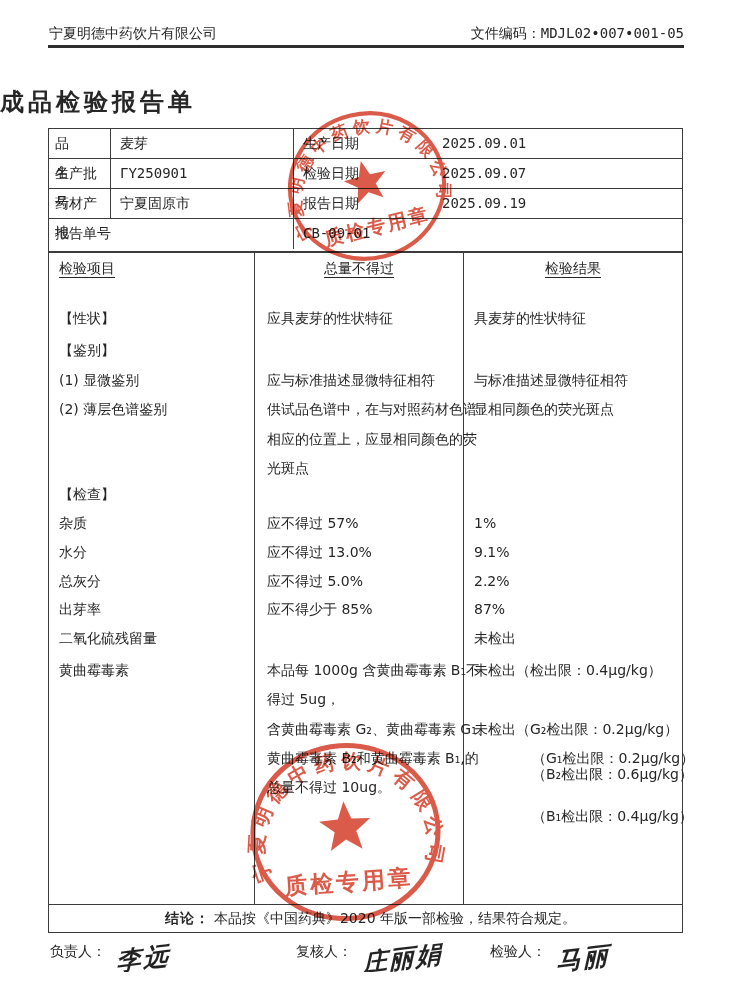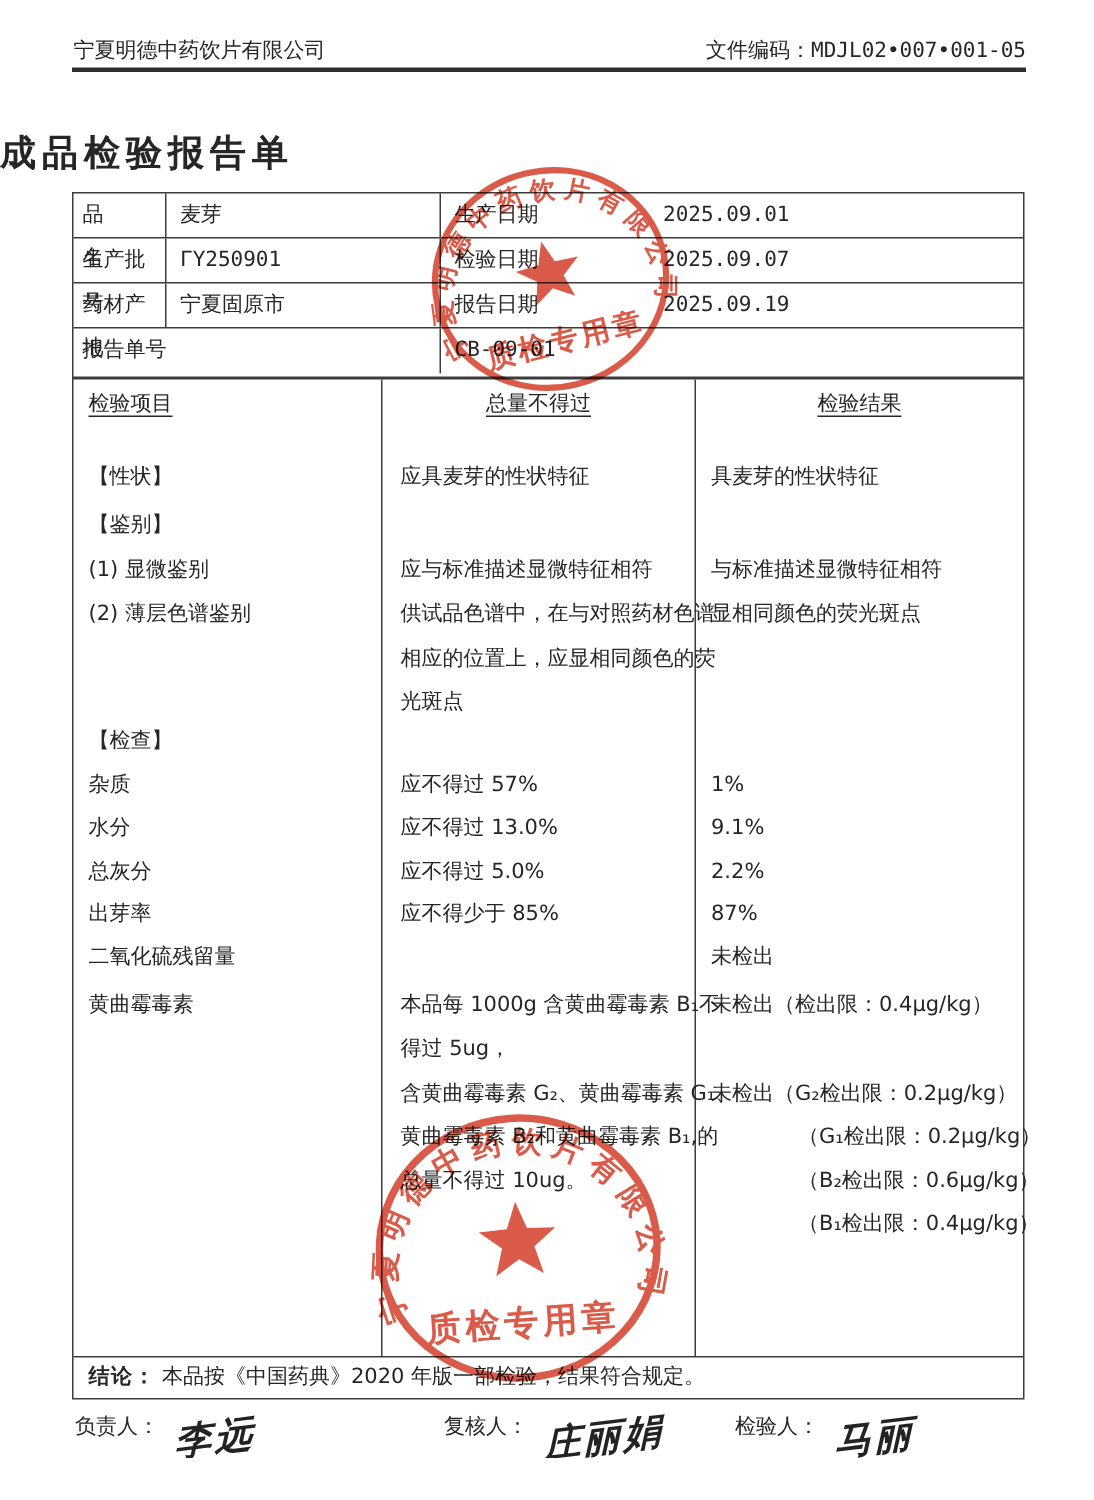--- a/index.html
+++ b/index.html
@@ -30,21 +30,21 @@
   .c3{flex:1;}
   .th{position:absolute;top:7px;left:0;right:0;font-size:14px;}
   .c1 .th{padding-left:10px;}
   .c2 .th,.c3 .th{text-align:center;}
   .u{text-decoration:underline;text-underline-offset:4px;}
   .ln{position:absolute;left:0;right:2px;height:18px;line-height:18px;font-size:14px;white-space:nowrap;}
   .c1 .ln{padding-left:10px;}
   .c2 .ln{padding-left:12px;}
   .c3 .ln{padding-left:10px;}
   .ind{padding-left:68px !important;}
-  .concl{position:absolute;left:0;right:0;bottom:0;height:28px;border-top:1.6px solid #3c3c3c;box-sizing:border-box;line-height:26px;padding-left:10px;font-size:14px;white-space:nowrap;}
+  .concl{position:absolute;left:0;right:0;bottom:0;height:28px;border-top:1.6px solid #3c3c3c;box-sizing:border-box;line-height:26px;padding-left:10px;font-size:14px;white-space:nowrap;text-align:center;}
   .concl b{letter-spacing:1px;margin-right:4px;}
   
   .sigs{position:absolute;left:48px;top:940px;width:635px;height:55px;}
   .sig-group{position:absolute;top:0;display:flex;align-items:flex-start;}
   .sig-label{line-height:22px;font-size:14px;}
   .sig-name{font-size:25px;font-weight:600;font-style:italic;color:#111;transform:rotate(-7deg) skewX(-6deg);margin-left:10px;margin-top:2px;letter-spacing:2px;opacity:.92;}
   
   .stamp{position:absolute;mix-blend-mode:multiply;opacity:.88;}
   .stamp-top{left:279px;top:107px;width:176px;height:158px;transform:rotate(-14deg);}
   .stamp-bottom{left:246px;top:736px;width:199px;height:192px;transform:rotate(-4deg);}
@@ -137,21 +137,21 @@
         <div class="ln" style="top:118px">与标准描述显微特征相符</div>
         <div class="ln" style="top:147px">显相同颜色的荧光斑点</div>
         <div class="ln" style="top:261px">1%</div>
         <div class="ln" style="top:290px">9.1%</div>
         <div class="ln" style="top:319px">2.2%</div>
         <div class="ln" style="top:347px">87%</div>
         <div class="ln" style="top:376px">未检出</div>
         <div class="ln" style="top:408px">未检出（检出限：0.4μg/kg）</div>
         <div class="ln" style="top:467px">未检出（G₂检出限：0.2μg/kg）</div>
         <div class="ln ind" style="top:496px">（G₁检出限：0.2μg/kg）</div>
-        <div class="ln ind" style="top:525px">（B₂检出限：0.6μg/kg）</div>
+        <div class="ln ind" style="top:512px">（B₂检出限：0.6μg/kg）</div>
         <div class="ln ind" style="top:554px">（B₁检出限：0.4μg/kg）</div>
       </div>
     </div>
 
     <div class="concl">
       <b>结论：</b><span>本品按《中国药典》2020 年版一部检验，结果符合规定。</span>
     </div>
   </div>
 
   <div class="sigs">

